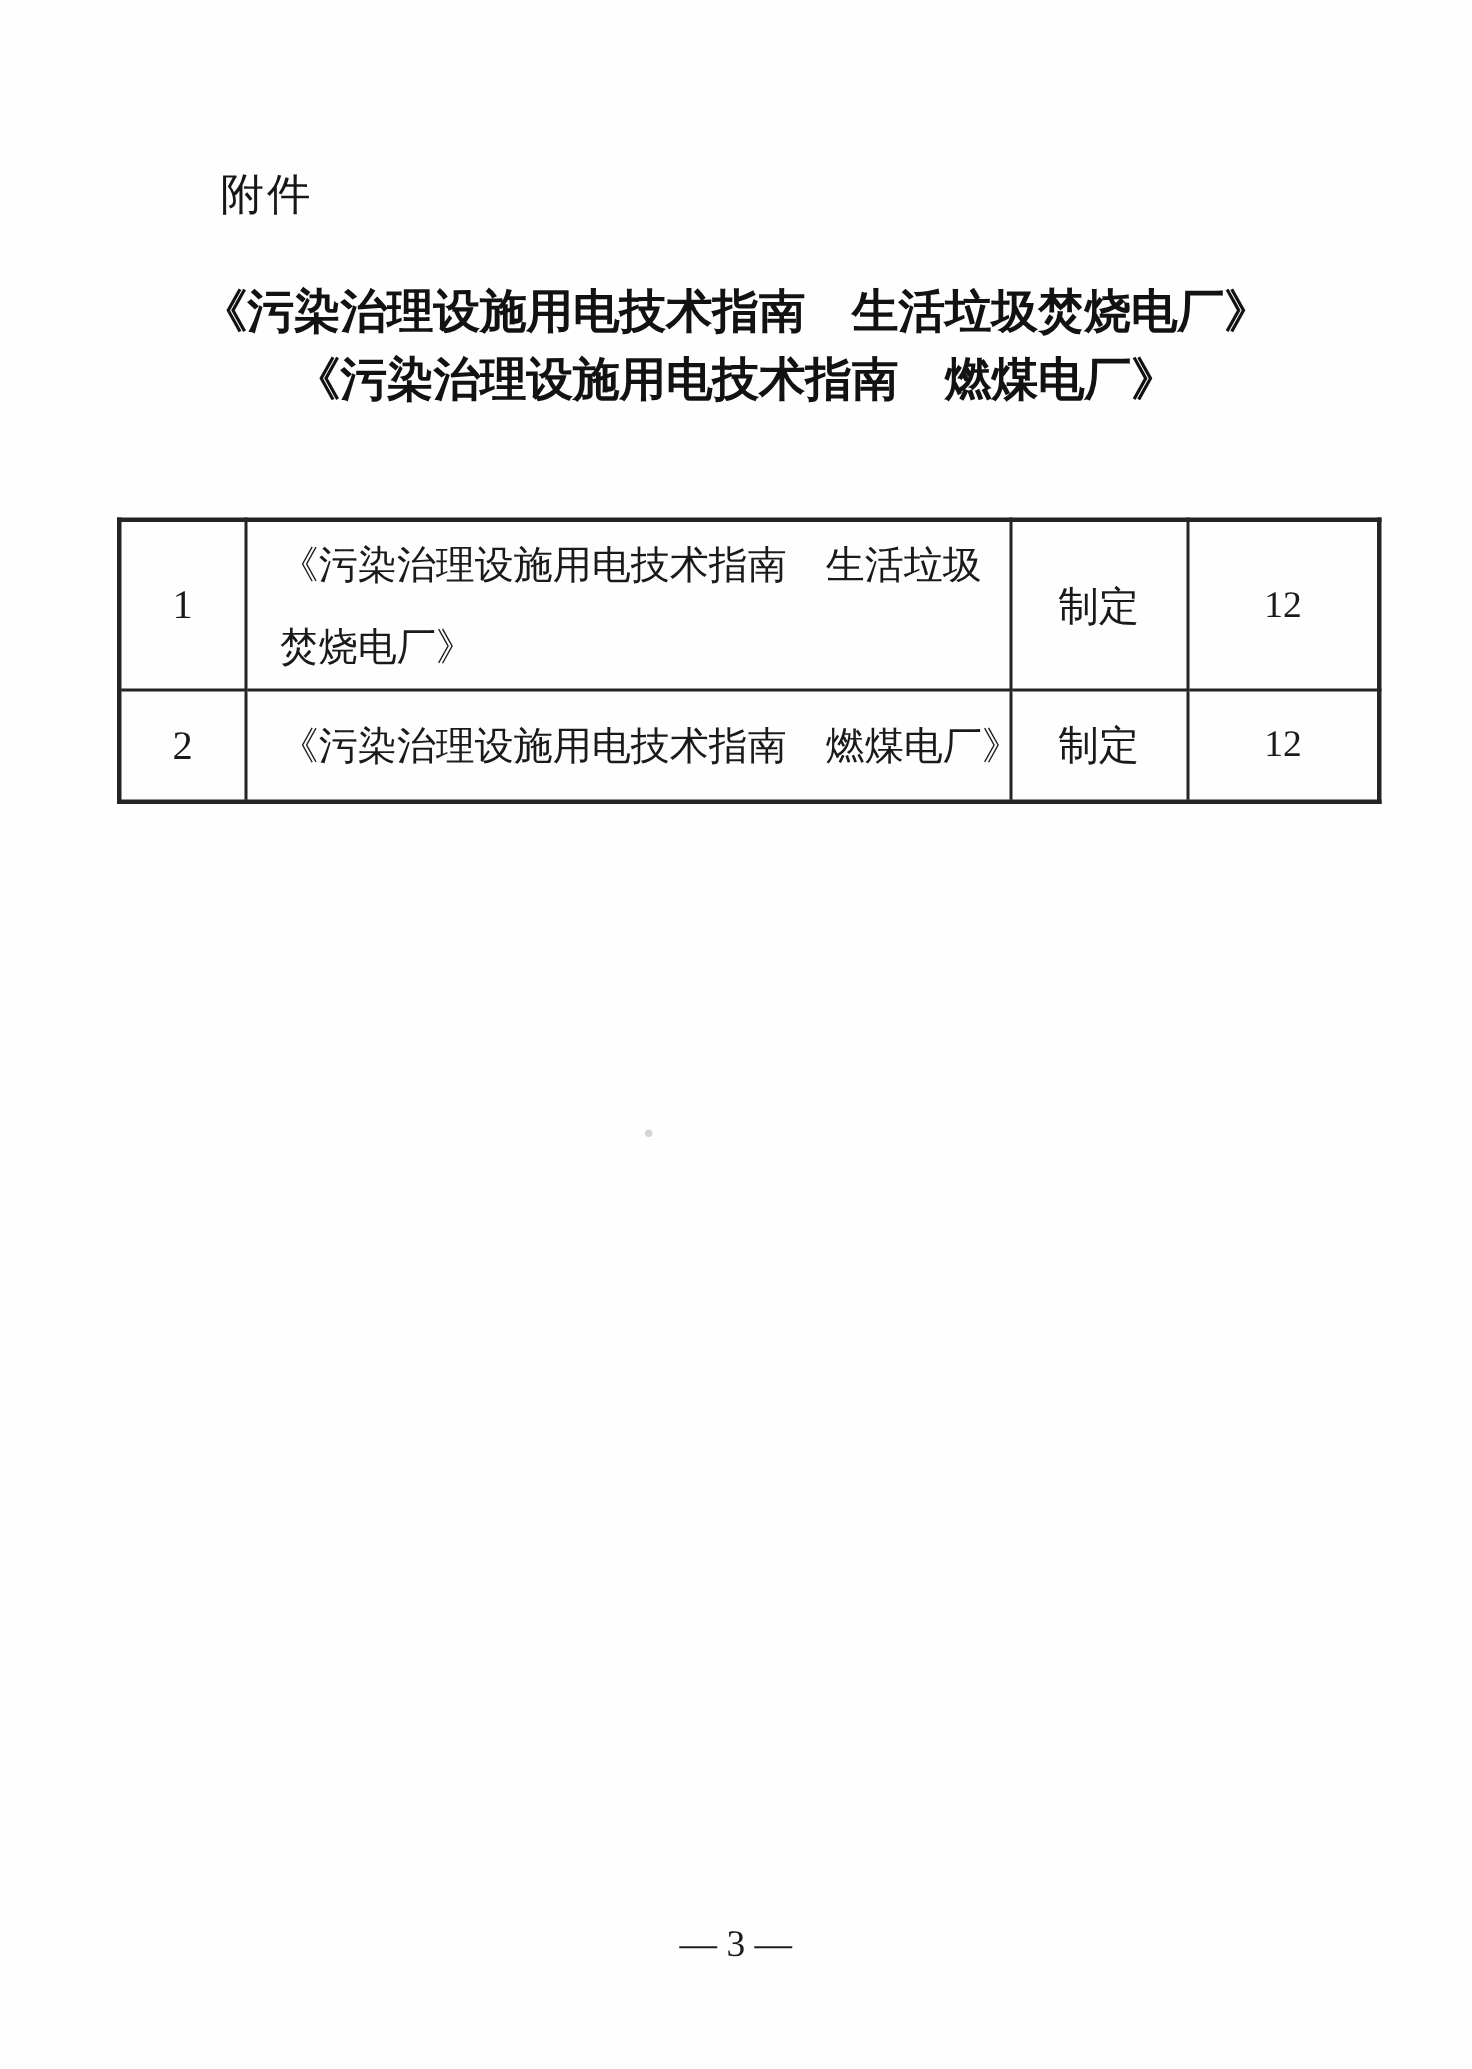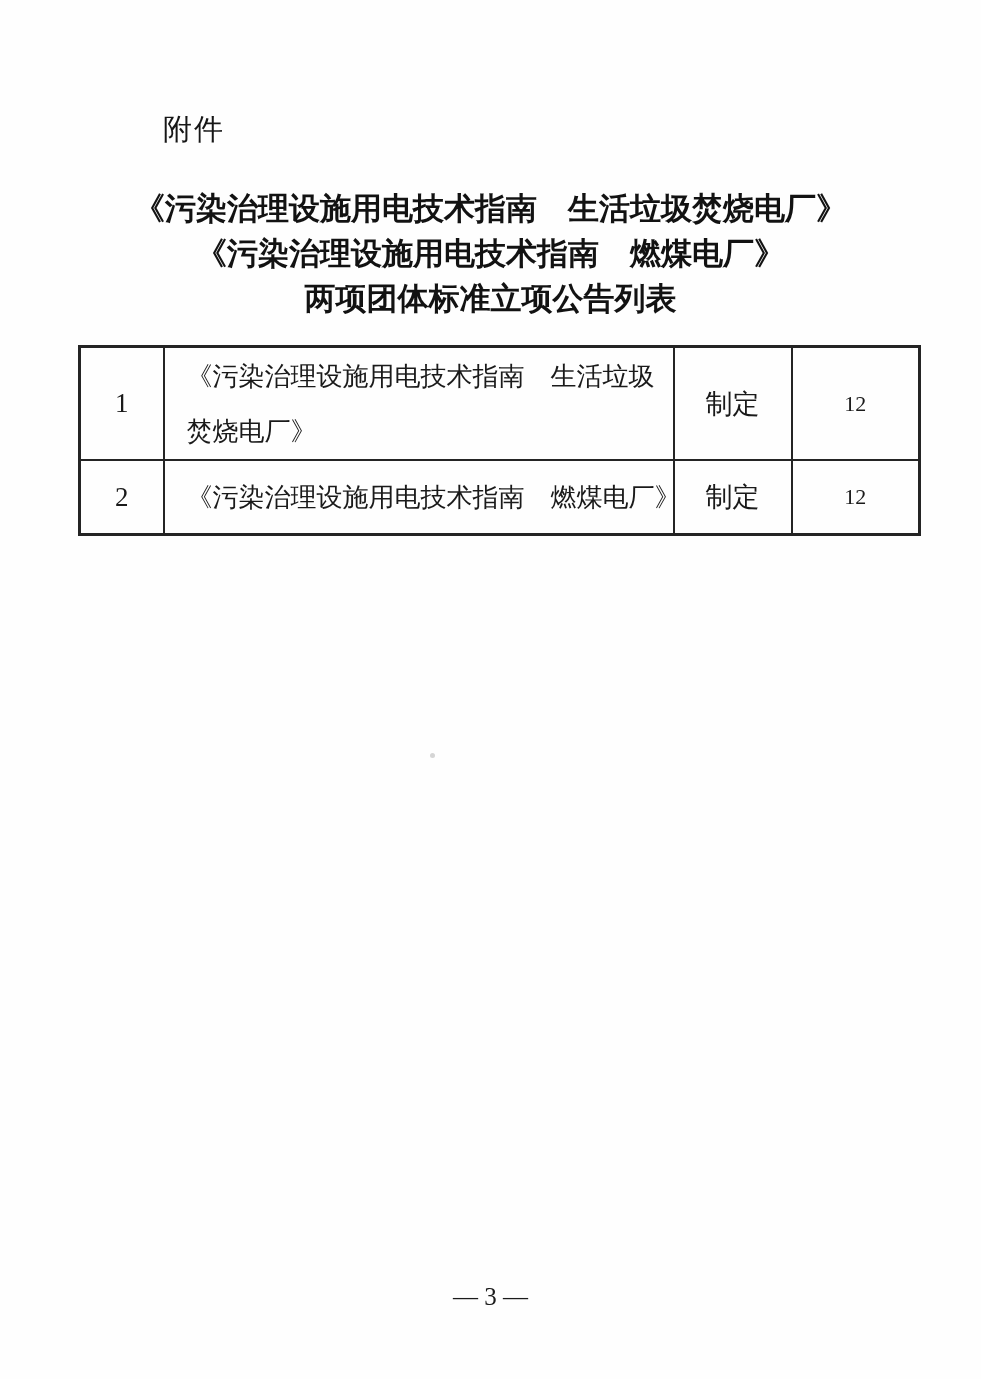--- a/index.html
+++ b/index.html
@@ -16,21 +16,20 @@
     overflow: hidden;
     font-family: "Liberation Serif", "DejaVu Serif", serif;
   }
   .attachment {
     position: absolute;
     left: 147px;
     top: 110px;
     font-size: 29px;
     letter-spacing: 2px;
     color: #161616;
-    margin-left: 16px;
   }
   .titles {
     position: absolute;
     left: 0;
     top: 186px;
     width: 100%;
     text-align: center;
     font-family: "DejaVu Sans", "Liberation Sans", sans-serif;
     font-weight: 700;
     font-size: 31px;
@@ -70,21 +69,21 @@
     text-align: left;
     font-size: 26px;
     line-height: 55px;
     padding: 0 18px 0 22px;
     word-break: break-all;
   }
   .nowrap {
     white-space: nowrap;
   }
   .num {
-    font-size: 22px;
+    font-size: 25px;
     font-family: "Liberation Serif", "DejaVu Serif", serif;
   }
   .footer {
     position: absolute;
     left: 0;
     top: 1283px;
     width: 100%;
     text-align: center;
     font-size: 25px;
     color: #1b1b1b;
@@ -103,21 +102,20 @@
 </head>
 <body>
 
 <div class="page">
 
   <div class="attachment">附件</div>
 
   <div class="titles">
     <div>《污染治理设施用电技术指南　生活垃圾焚烧电厂》</div>
     <div>《污染治理设施用电技术指南　燃煤电厂》</div>
-    <div>两项团体标准立项公告列表</div>
   </div>
 
   <table class="std-table">
     <colgroup>
       <col class="c1">
         <col class="c2">
         <col class="c3">
         <col class="c4">
     </colgroup>
     <tbody>

